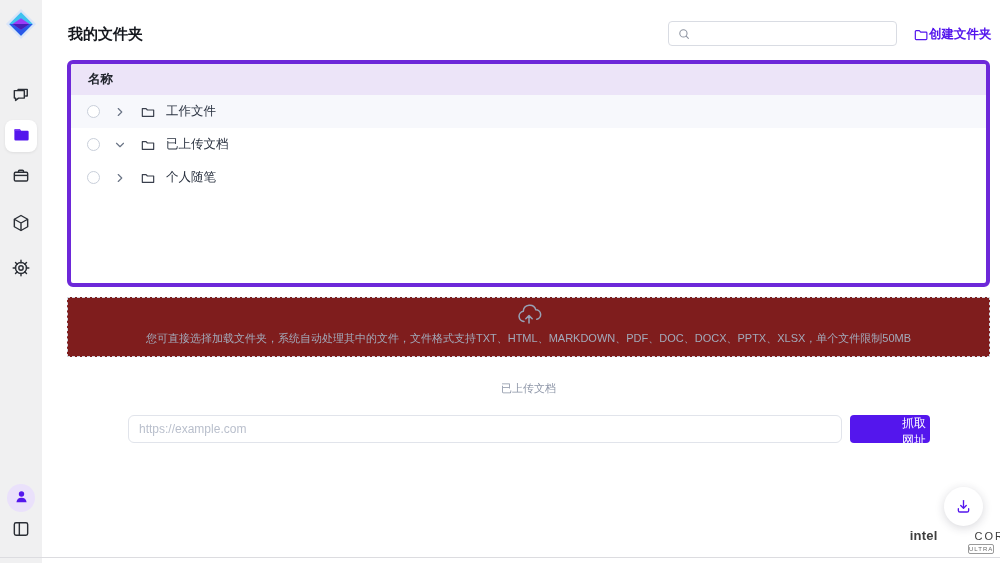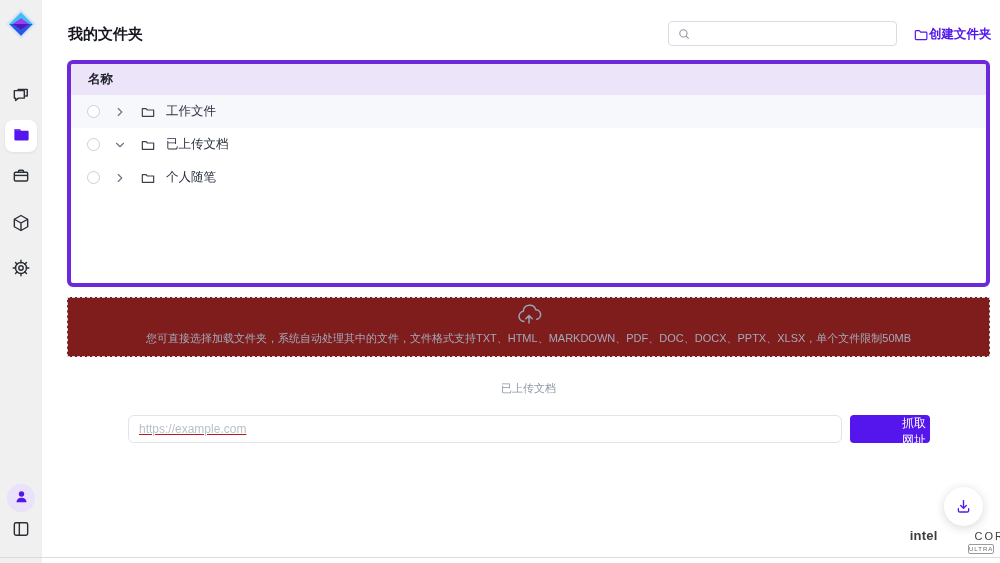--- a/index.html
+++ b/index.html
@@ -45,21 +45,21 @@
   
   .dropzone { position:absolute; left:67px; top:297px; width:923px; height:60px; background:#7f1d1d;
               border:1px dashed #d5d8e0; border-radius:0; text-align:center; cursor:pointer; }
   .dropzone svg { width:26px; height:22px; margin-top:6px; }
   .hint { font-size:11px; color:#a2aaba; margin-top:1px; }
 
   
   .or-label { position:absolute; left:67px; top:381px; width:923px; text-align:center;
               font-size:11px; color:#8e96a8; }
   .url-input { position:absolute; left:128px; top:415px; width:714px; height:28px; border:1px solid #e1e4eb;
-               border-radius:6px; padding-left:10px; font-size:12px; color:#b91c1c; outline:none; font-family:inherit;text-decoration:underline; }
+               border-radius:6px; padding-left:10px; font-size:12px; color:#b91c1c; outline:none; font-family:inherit; }
   .url-input::placeholder { color:#b9bfcc; }
   .fetch-btn { position:absolute; left:850px; top:415px; width:80px; height:28px; background:#5416ed;
                color:#fff; font-size:12px; border:none; border-radius:4px; cursor:pointer; font-family:inherit;padding-left:48px; }
 
   
   .fab { position:absolute; left:944px; top:487px; width:39px; height:39px; border-radius:50%; background:#fff;
          box-shadow:0 2px 10px rgba(40,40,60,.18); border:none; display:flex; align-items:center;
          justify-content:center; cursor:pointer; }
   .intel { position:absolute; left:926px; top:528px; width:72px; color:#3d3d3d; }
   .intel .line { display:flex; align-items:center; justify-content:center; gap:1px; }

